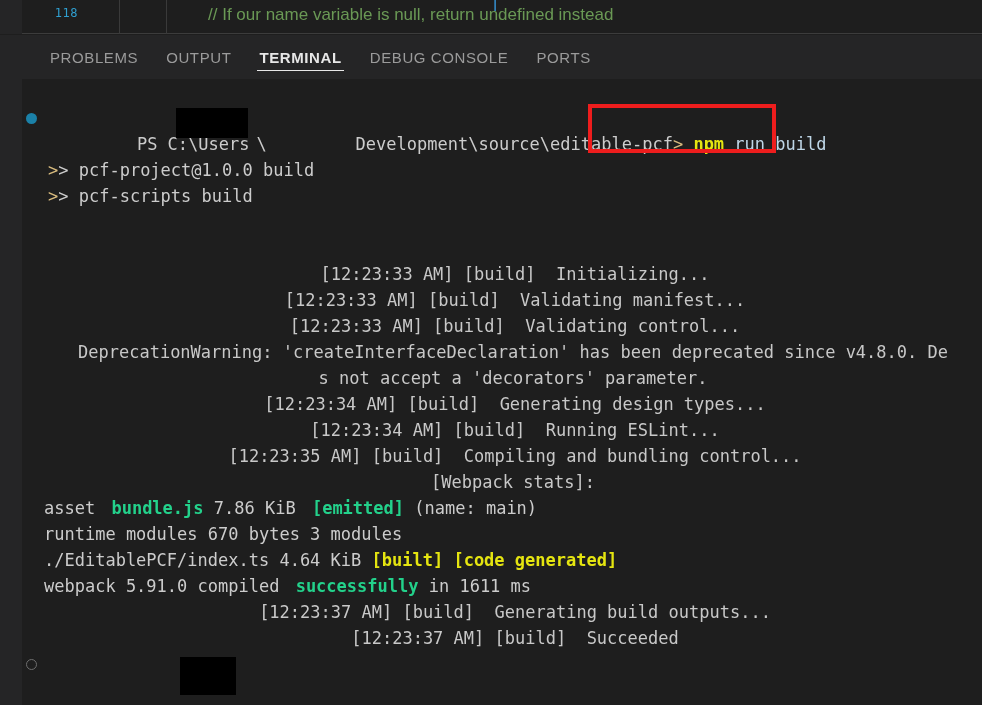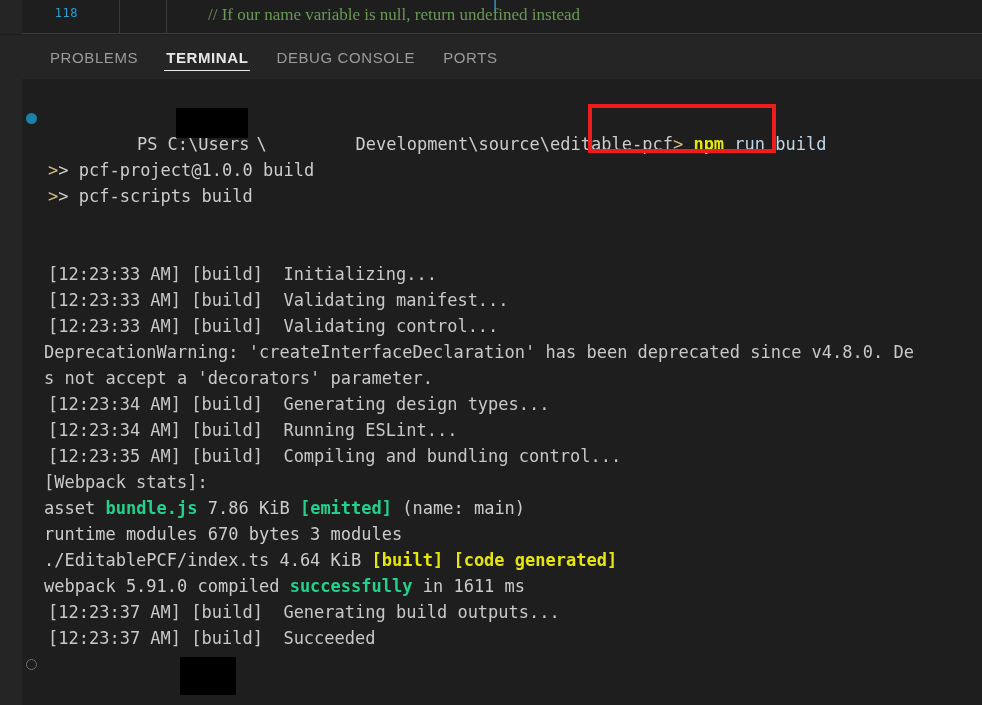--- a/index.html
+++ b/index.html
@@ -26,21 +26,21 @@
     position: absolute; left: 38px; top: 6px;
     width: 40px; text-align: right;
     color: #2f9fd0; font-size: 12px; letter-spacing: .5px;
     font-family: "DejaVu Sans Mono", "Liberation Mono", monospace;
   }
   .gutter-div-1 { position: absolute; left: 119px; top: 0; width: 1px; height: 34px; background: #3a3a3a; }
   .gutter-div-2 { position: absolute; left: 166px; top: 0; width: 1px; height: 34px; background: #3a3a3a; }
   .code-comment {
     position: absolute; left: 208px; top: 5px;
     color: #6a9955; font-size: 17px; white-space: pre;
-    font-family: Liberation Serif, serif;
+    font-family: Liberation Sans, sans-serif;
   }
   .code-frag-above {
     position: absolute; left: 490px; top: -9px;
     color: #3794d6; font-size: 17px; white-space: pre;
     font-family: "DejaVu Sans Mono", "Liberation Mono", monospace;
   }
 
   
   .panel {
     position: absolute; left: 0; top: 35px; width: 982px; height: 670px;
@@ -84,23 +84,23 @@
   .trow { position: relative; height: 26px; white-space: pre; padding-left: 26px; }
   .trow.blank { }
   .deco {
     position: absolute; left: 4px; top: 8px;
     width: 11px; height: 11px; border-radius: 50%;
   }
   .deco.success { background: #1b81a8; }
   .deco.idle { background: transparent; border: 1.5px solid #6e6e6e; }
 
   .c-def    { color: #cccccc; }
-  .c-dim    { color: #c8c8c8; }
+  .c-dim    { color: #c8c8c8; text-align: center; }
   .c-yellowb{ color: #e5e510; font-weight: bold; }
-  .c-green  { color: #23d18b; font-weight: bold; }
+  .c-green  { color: #23d18b; font-weight: bold; margin-left: 6px; }
   .c-prompt { color: #d7ba7d; }
   .c-path   { color: #cccccc; margin-left: 7px; }
   .c-cmd    { color: #bfd7e8; margin-top: 40px; }
 
   
   .redact {
     position: absolute; background: #000000;
   }
   #redact-top    { left: 176px; top: 108px; width: 72px; height: 30px; }
   #redact-bottom { left: 180px; top: 657px; width: 56px; height: 38px; }
@@ -122,20 +122,21 @@
     <div class="gutter-div-1"></div>
     <div class="gutter-div-2"></div>
     <div class="code-comment">// If our name variable is null, return undefined instead</div>
   </div>
 
   <div class="panel">
     <div class="panel-left-rail"></div>
 
     <div class="tabbar">
       <div class="tab">PROBLEMS</div>
+      <div class="tab">OUTPUT</div>
       <div class="tab active">TERMINAL</div>
       <div class="tab">DEBUG CONSOLE</div>
       <div class="tab">PORTS</div>
     </div>
 
     <div class="terminal">
 
       <div class="trow blank">&nbsp;</div>
 
       <div class="trow">

